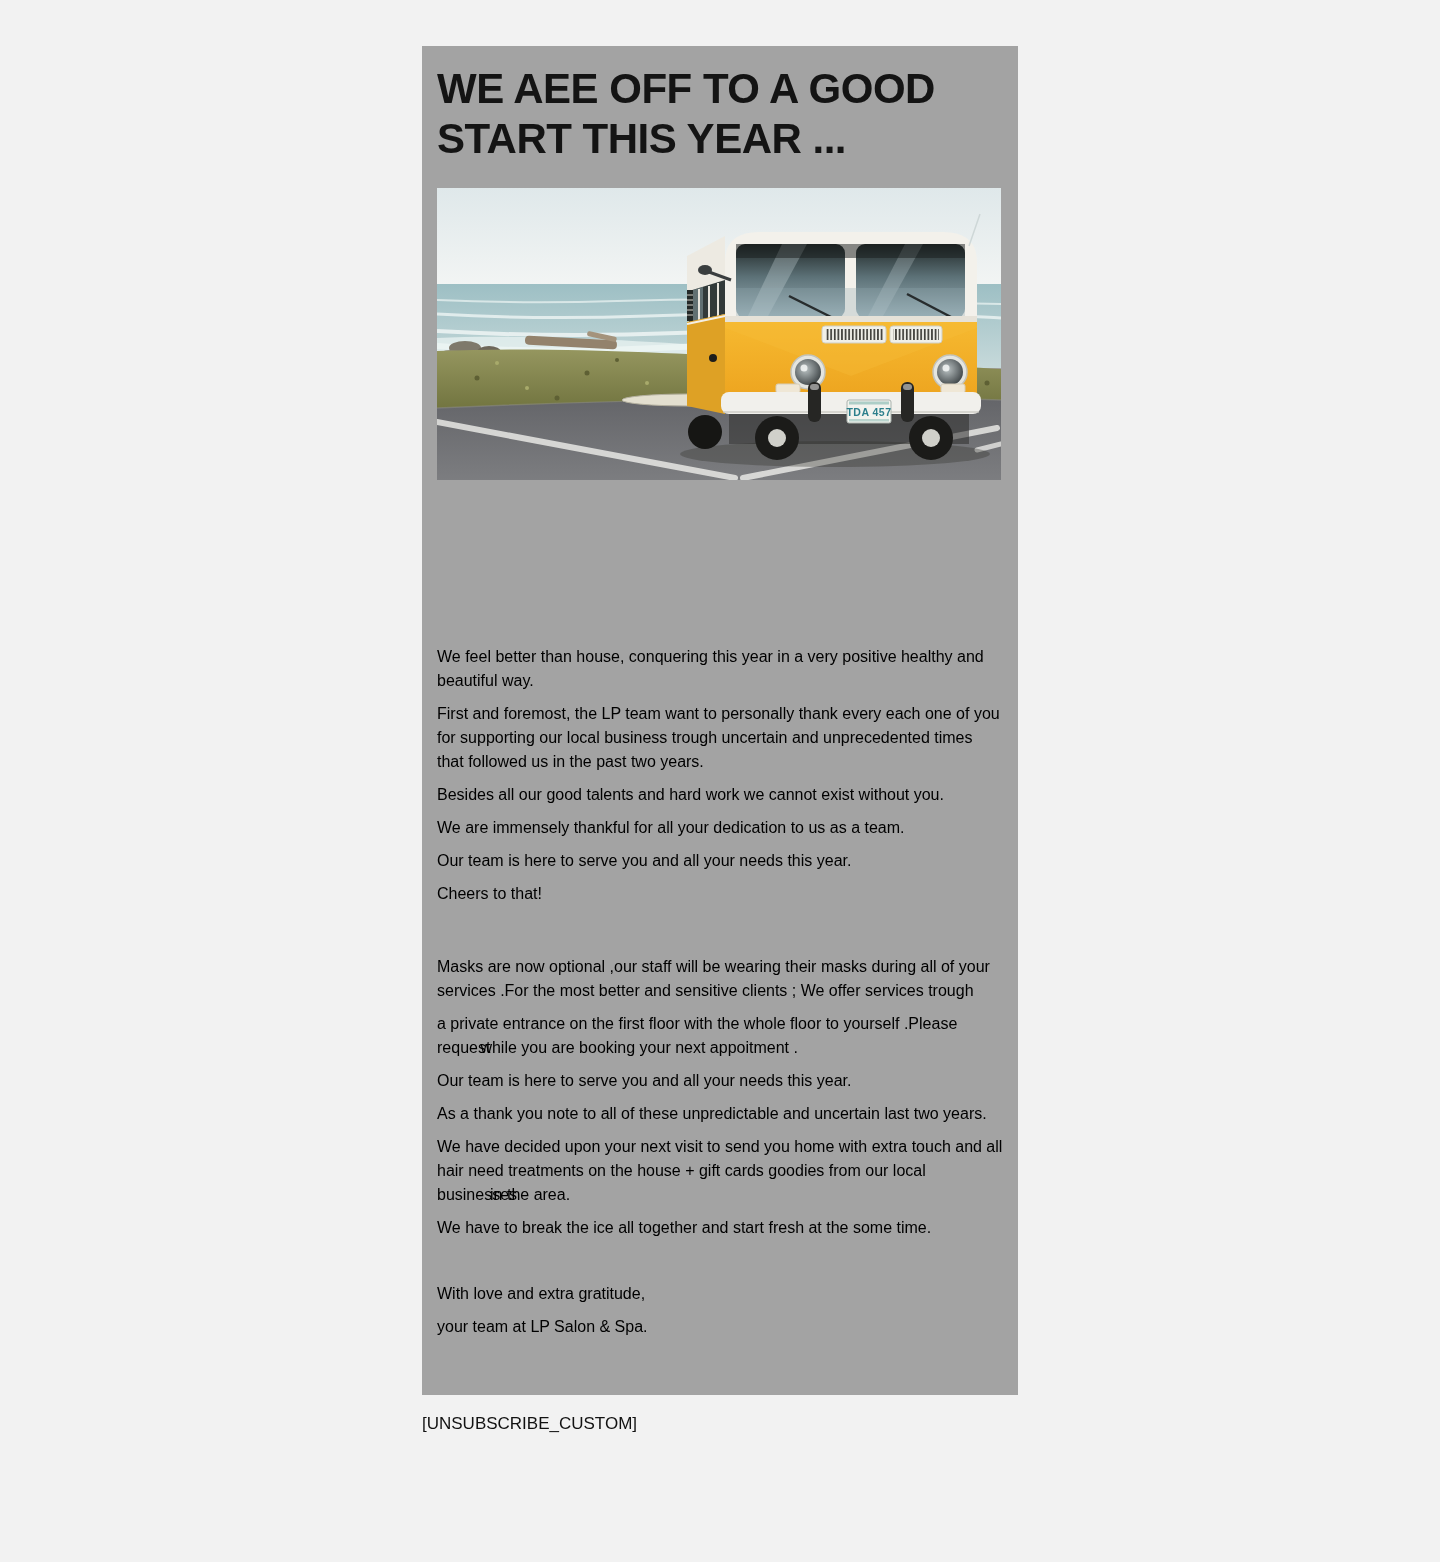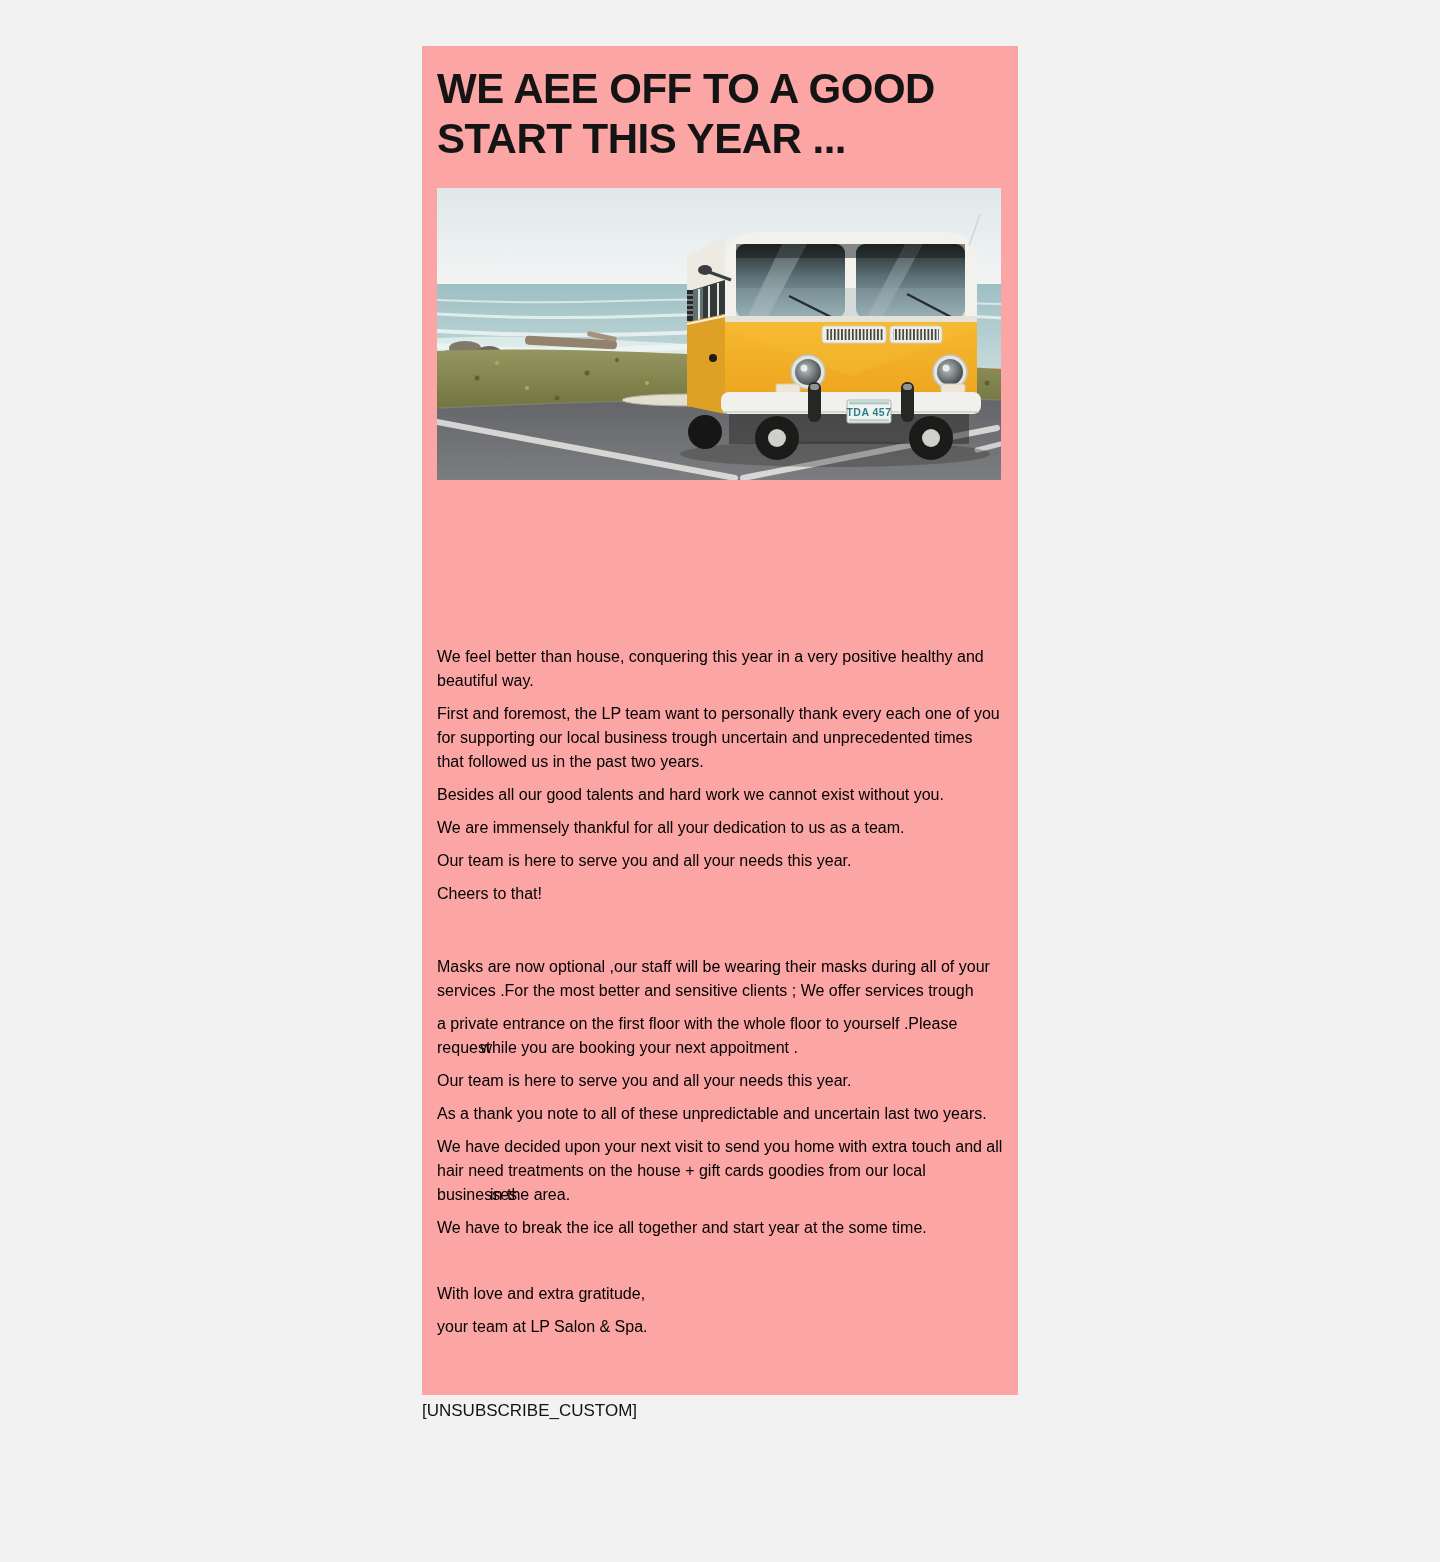--- a/index.html
+++ b/index.html
@@ -4,21 +4,21 @@
 <style>
   html,body{margin:0;padding:0;}
   body{
     width:1440px;height:1562px;overflow:hidden;
     background:#f2f2f2;
     font-family:"Liberation Sans",sans-serif;
     color:#000;
   }
   .wrap{width:596px;margin:0 auto;padding-top:46px;}
   .card{
-    background:#fca5a5;
+    background:#a3a3a3;
     box-sizing:border-box;
     width:596px;
     padding:16px 15px 47px 15px;
   }
   .heading{
     font-family:"Liberation Sans",sans-serif;
     font-weight:800;
     font-size:42px;
     line-height:50px;
     letter-spacing:-0.5px;
@@ -39,21 +39,21 @@
   }
   .gap1{height:40px;}
   .gap2{height:33px;}
   .mt8{margin-top:8px;}
   .ov-request{margin-left:-10px;}
   .ov-area{margin-left:-27px;}
   .unsub{
     font-size:17px;
     line-height:22px;
     color:#121212;
-    margin-top:5px;
+    margin-top:18px;
   }
 </style>
 </head>
 <body>
 
 <div class="wrap">
   <div class="card">
 
     <h1 class="heading">WE AEE OFF TO A GOOD START THIS YEAR ...</h1>
 
@@ -223,21 +223,21 @@
     <p class="bp">Our team is here to serve you and all your needs this year.</p>
     <p class="bp">Cheers to that!</p>
 
     <div class="gap1"></div>
 
     <p class="bp">Masks are now optional ,our staff will be wearing their masks during all of your services .For the most better and sensitive clients ; We offer services trough</p>
     <p class="bp mt8"><span>a private entrance on the first floor with the whole floor to yourself  .Please request</span><span class="ov-request">while you are booking your next appoitment .</span></p>
     <p class="bp">Our team is here to serve you and all your needs this year.</p>
     <p class="bp">As a thank you note to all of these unpredictable and uncertain last two years.</p>
     <p class="bp"><span>We have decided upon your next visit to send you home with extra touch and all hair need treatments on the house + gift cards goodies  from our local businesses</span><span class="ov-area">in the area.</span></p>
-    <p class="bp">We have to break the ice all together and start year at the some time.</p>
+    <p class="bp">We have to break the ice all together and start fresh at the some time.</p>
 
     <div class="gap2"></div>
 
     <p class="bp">With love and extra gratitude,</p>
     <p class="bp">your team at LP Salon &amp; Spa.</p>
 
   </div>
 
   <div class="unsub">[UNSUBSCRIBE_CUSTOM]</div>
 </div>

